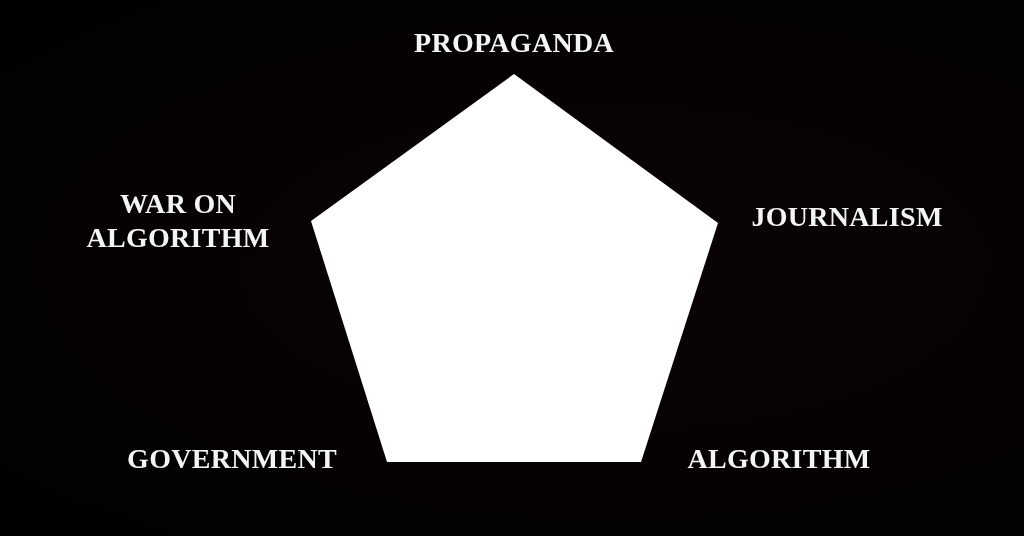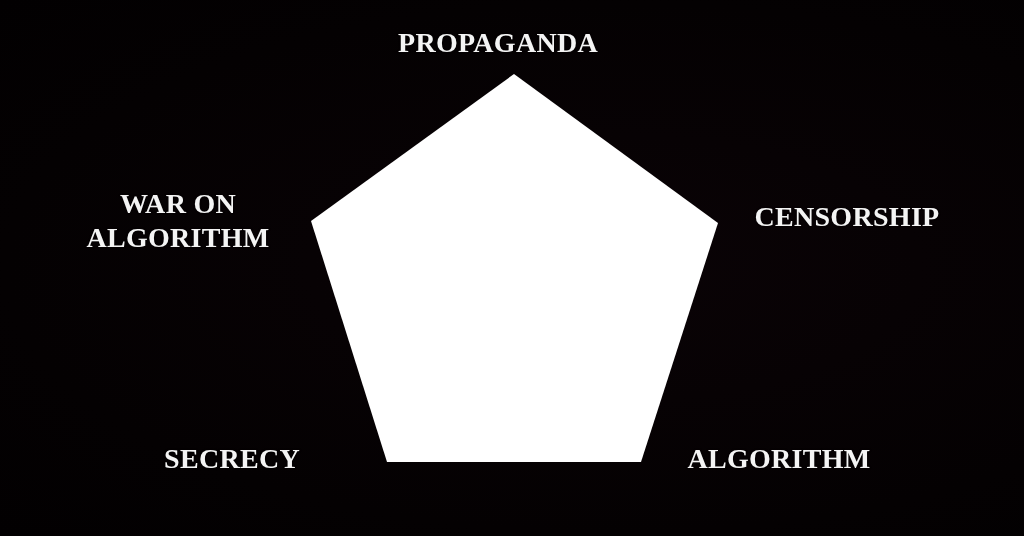--- a/index.html
+++ b/index.html
@@ -29,21 +29,21 @@
       font-family: "Liberation Serif", "DejaVu Serif", serif;
       font-weight: bold;
       font-size: 28px;
       line-height: 34px;
       text-align: center;
       letter-spacing: 0.3px;
       white-space: nowrap;
       text-shadow: 0 0 2px rgba(0,0,0,0.6);
     }
     .label span { display: block; }
-    #lbl-top { left: 368px; top: 26px; width: 260px; }
+    #lbl-top { left: 384px; top: 26px; width: 260px; }
     #lbl-left { left: 48px; top: 187px; width: 260px; }
     #lbl-right { left: 736px; top: 200px; width: 222px; }
     #lbl-bl { left: 102px; top: 442px; width: 260px; }
     #lbl-br { left: 648px; top: 442px; width: 262px; }
   </style>
 </head>
 <body>
 
 <div class="stage">
   <svg class="pentagon" viewBox="0 0 1024 536" xmlns="http://www.w3.org/2000/svg">
@@ -53,23 +53,23 @@
   <div class="label" id="lbl-top" style="color: rgb(244, 244, 244);">
     <span>PROPAGANDA</span>
   </div>
 
   <div class="label" id="lbl-left" style="color: rgb(244, 244, 244);">
     <span>WAR ON</span>
     <span>ALGORITHM</span>
   </div>
 
   <div class="label" id="lbl-right" style="color: rgb(244, 244, 244);">
-    <span>CENSORSHIP</span>
+    <span>JOURNALISM</span>
   </div>
 
   <div class="label" id="lbl-bl" style="color: rgb(244, 244, 244);">
-    <span>SECRECY</span>
+    <span>GOVERNMENT</span>
   </div>
 
   <div class="label" id="lbl-br" style="color: rgb(244, 244, 244);">
     <span>ALGORITHM</span>
   </div>
 </div>
 
 </body></html>

